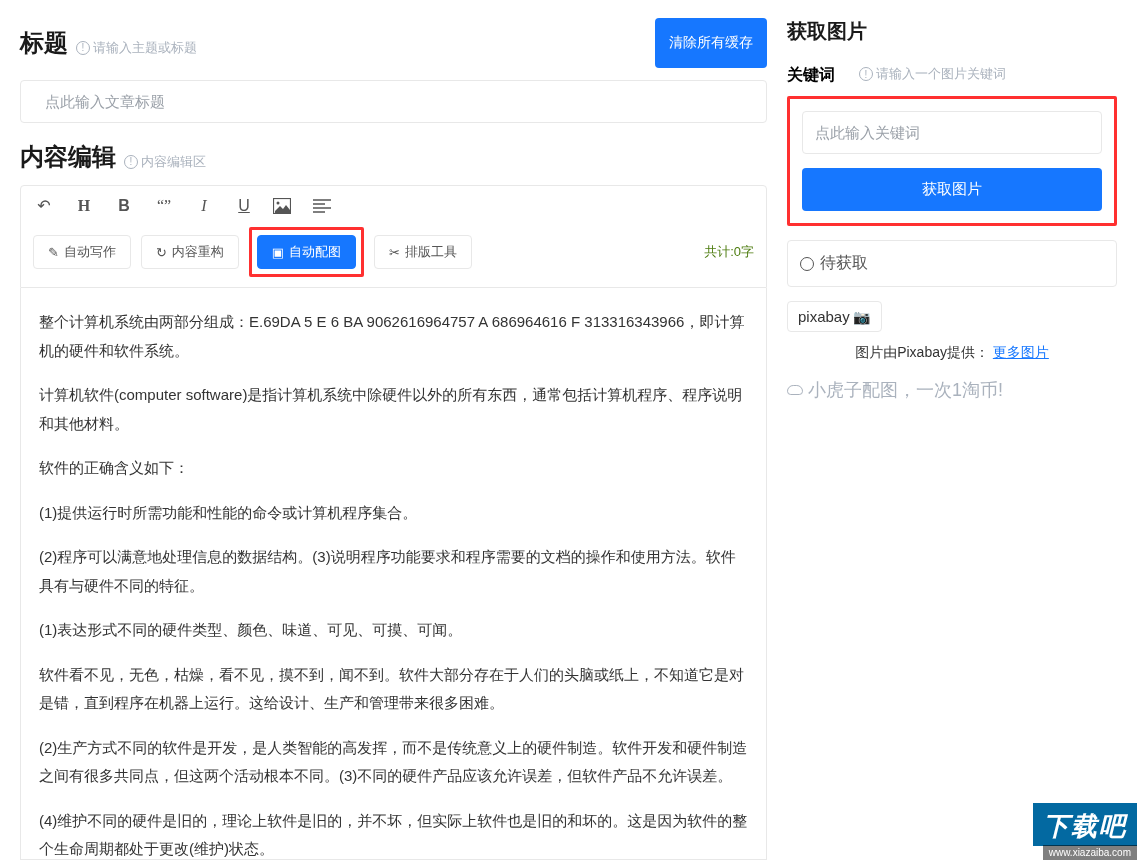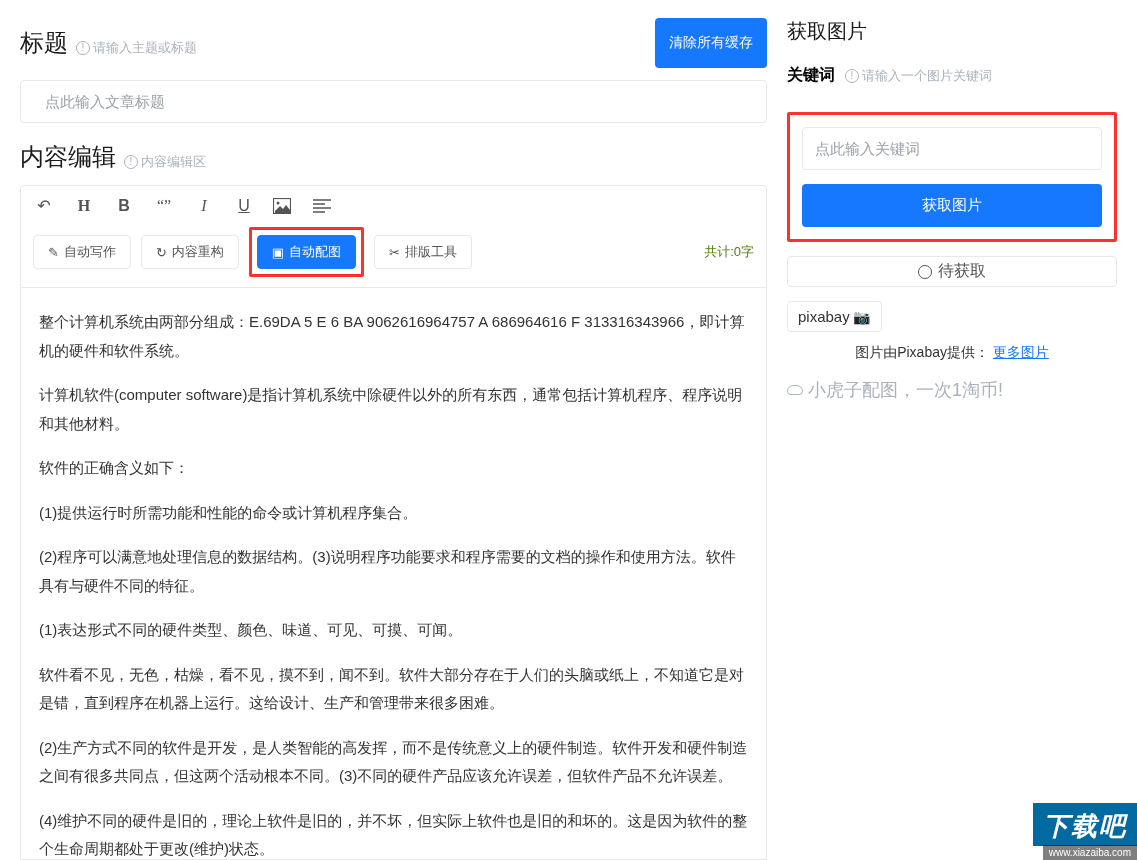--- a/index.html
+++ b/index.html
@@ -2,21 +2,21 @@
 <html><head>
 <meta charset="utf-8">
 <style>
 * { box-sizing: border-box; margin: 0; padding: 0; }
 body { font-family: -apple-system, "Microsoft YaHei", sans-serif; background: #fff; width: 1137px; height: 860px; display: flex; }
 .main { flex: 1; padding: 18px 20px; }
 .sidebar { width: 350px; padding: 18px 20px 18px 0; }
 
 .section-header { display: flex; align-items: center; justify-content: space-between; margin-bottom: 12px; }
 .section-title-group { display: flex; align-items: baseline; gap: 8px; }
-.section-title { font-size: 24px; font-weight: 400; color: #1a1a1a; }
+.section-title { font-size: 24px; font-weight: 700; color: #1a1a1a; }
 .section-hint { font-size: 13px; color: #aab2bd; display: inline-flex; align-items: center; gap: 3px; }
 .hint-icon { display: inline-flex; width: 14px; height: 14px; border: 1px solid #aab2bd; border-radius: 50%; font-size: 10px; align-items: center; justify-content: center; }
 
 .btn-primary { background: #1677ff; color: #fff; border: none; border-radius: 4px; padding: 16px 14px; font-size: 14px; cursor: pointer; }
 .btn-large { width: 100%; padding: 12px; font-size: 15px; }
 
 .title-input { width: 100%; border: 1px solid #e8e8e8; border-radius: 4px; padding: 12px 24px; font-size: 15px; color: #888; outline: none; margin-bottom: 18px; }
 .title-input::placeholder { color: #9aa0a8; }
 
 .toolbar { border: 1px solid #e8e8e8; border-radius: 4px 4px 0 0; padding: 10px 12px; display: flex; flex-direction: column; gap: 12px; }
@@ -26,27 +26,27 @@
 .tool-btn { border: 1px solid #e8e8e8; background: #fff; border-radius: 4px; padding: 7px 14px; font-size: 13px; color: #555; cursor: pointer; display: inline-flex; align-items: center; gap: 5px; }
 .tool-btn.active { background: #1677ff; color: #fff; border-color: #1677ff; }
 .word-count { margin-left: auto; font-size: 13px; color: #4d7c0f; }
 .highlight-box { border: 3px solid #ff3030; border-radius: 2px; padding: 5px; display: inline-block; }
 
 .editor-body { border: 1px solid #e8e8e8; border-top: none; padding: 20px 18px; font-size: 15px; color: #333; line-height: 1.9; height: 572px; overflow: hidden; }
 .editor-body p { margin-bottom: 16px; }
 
 .sidebar .section-title { font-size: 20px; }
 .sidebar-block { margin-bottom: 20px; }
-.kw-header { display: flex; align-items: center; gap: 10px; margin-bottom: 26px; }
+.kw-header { display: flex; align-items: flex-start; gap: 24px; margin-bottom: 10px; }
 .kw-title { font-size: 16px; font-weight: 600; }
 .image-panel { border: 3px solid #ff3030; padding: 12px; border-radius: 2px; }
 .kw-input { width: 100%; border: 1px solid #e8e8e8; border-radius: 4px; padding: 12px; font-size: 15px; margin-bottom: 14px; }
 .kw-input::placeholder { color: #9aa0a8; }
 
-.pending { border: 1px solid #e8e8e8; border-radius: 4px; padding: 4px; text-align: center; color: #555; margin-top: 14px; display: flex; align-items: center; justify-content: center; gap: 6px; }
+.pending { border: 1px solid #e8e8e8; border-radius: 4px; padding: 12px; text-align: center; color: #555; margin-top: 14px; display: flex; align-items: center; justify-content: flex-start; gap: 6px; }
 .circle { width: 14px; height: 14px; border: 1.5px solid #555; border-radius: 50%; display: inline-block; }
 
 .pixabay-badge { border: 1px solid #e8e8e8; border-radius: 4px; padding: 6px 10px; display: inline-flex; align-items: center; gap: 4px; font-size: 15px; font-family: Arial, sans-serif; color: #333; margin-top: 14px; }
 .pixabay-cam { font-size: 14px; }
 
 .src-line { margin-top: 12px; font-size: 14px; color: #333; text-align: center; }
 .src-line a { color: #1677ff; text-decoration: underline; }
 
 .footer-note { margin-top: 16px; font-size: 18px; color: #aab2bd; display: flex; align-items: center; gap: 5px; }
 .cloud-icon { width: 16px; height: 10px; border: 1.5px solid #aab2bd; border-radius: 10px 10px 6px 6px; display: inline-block; position: relative; }

